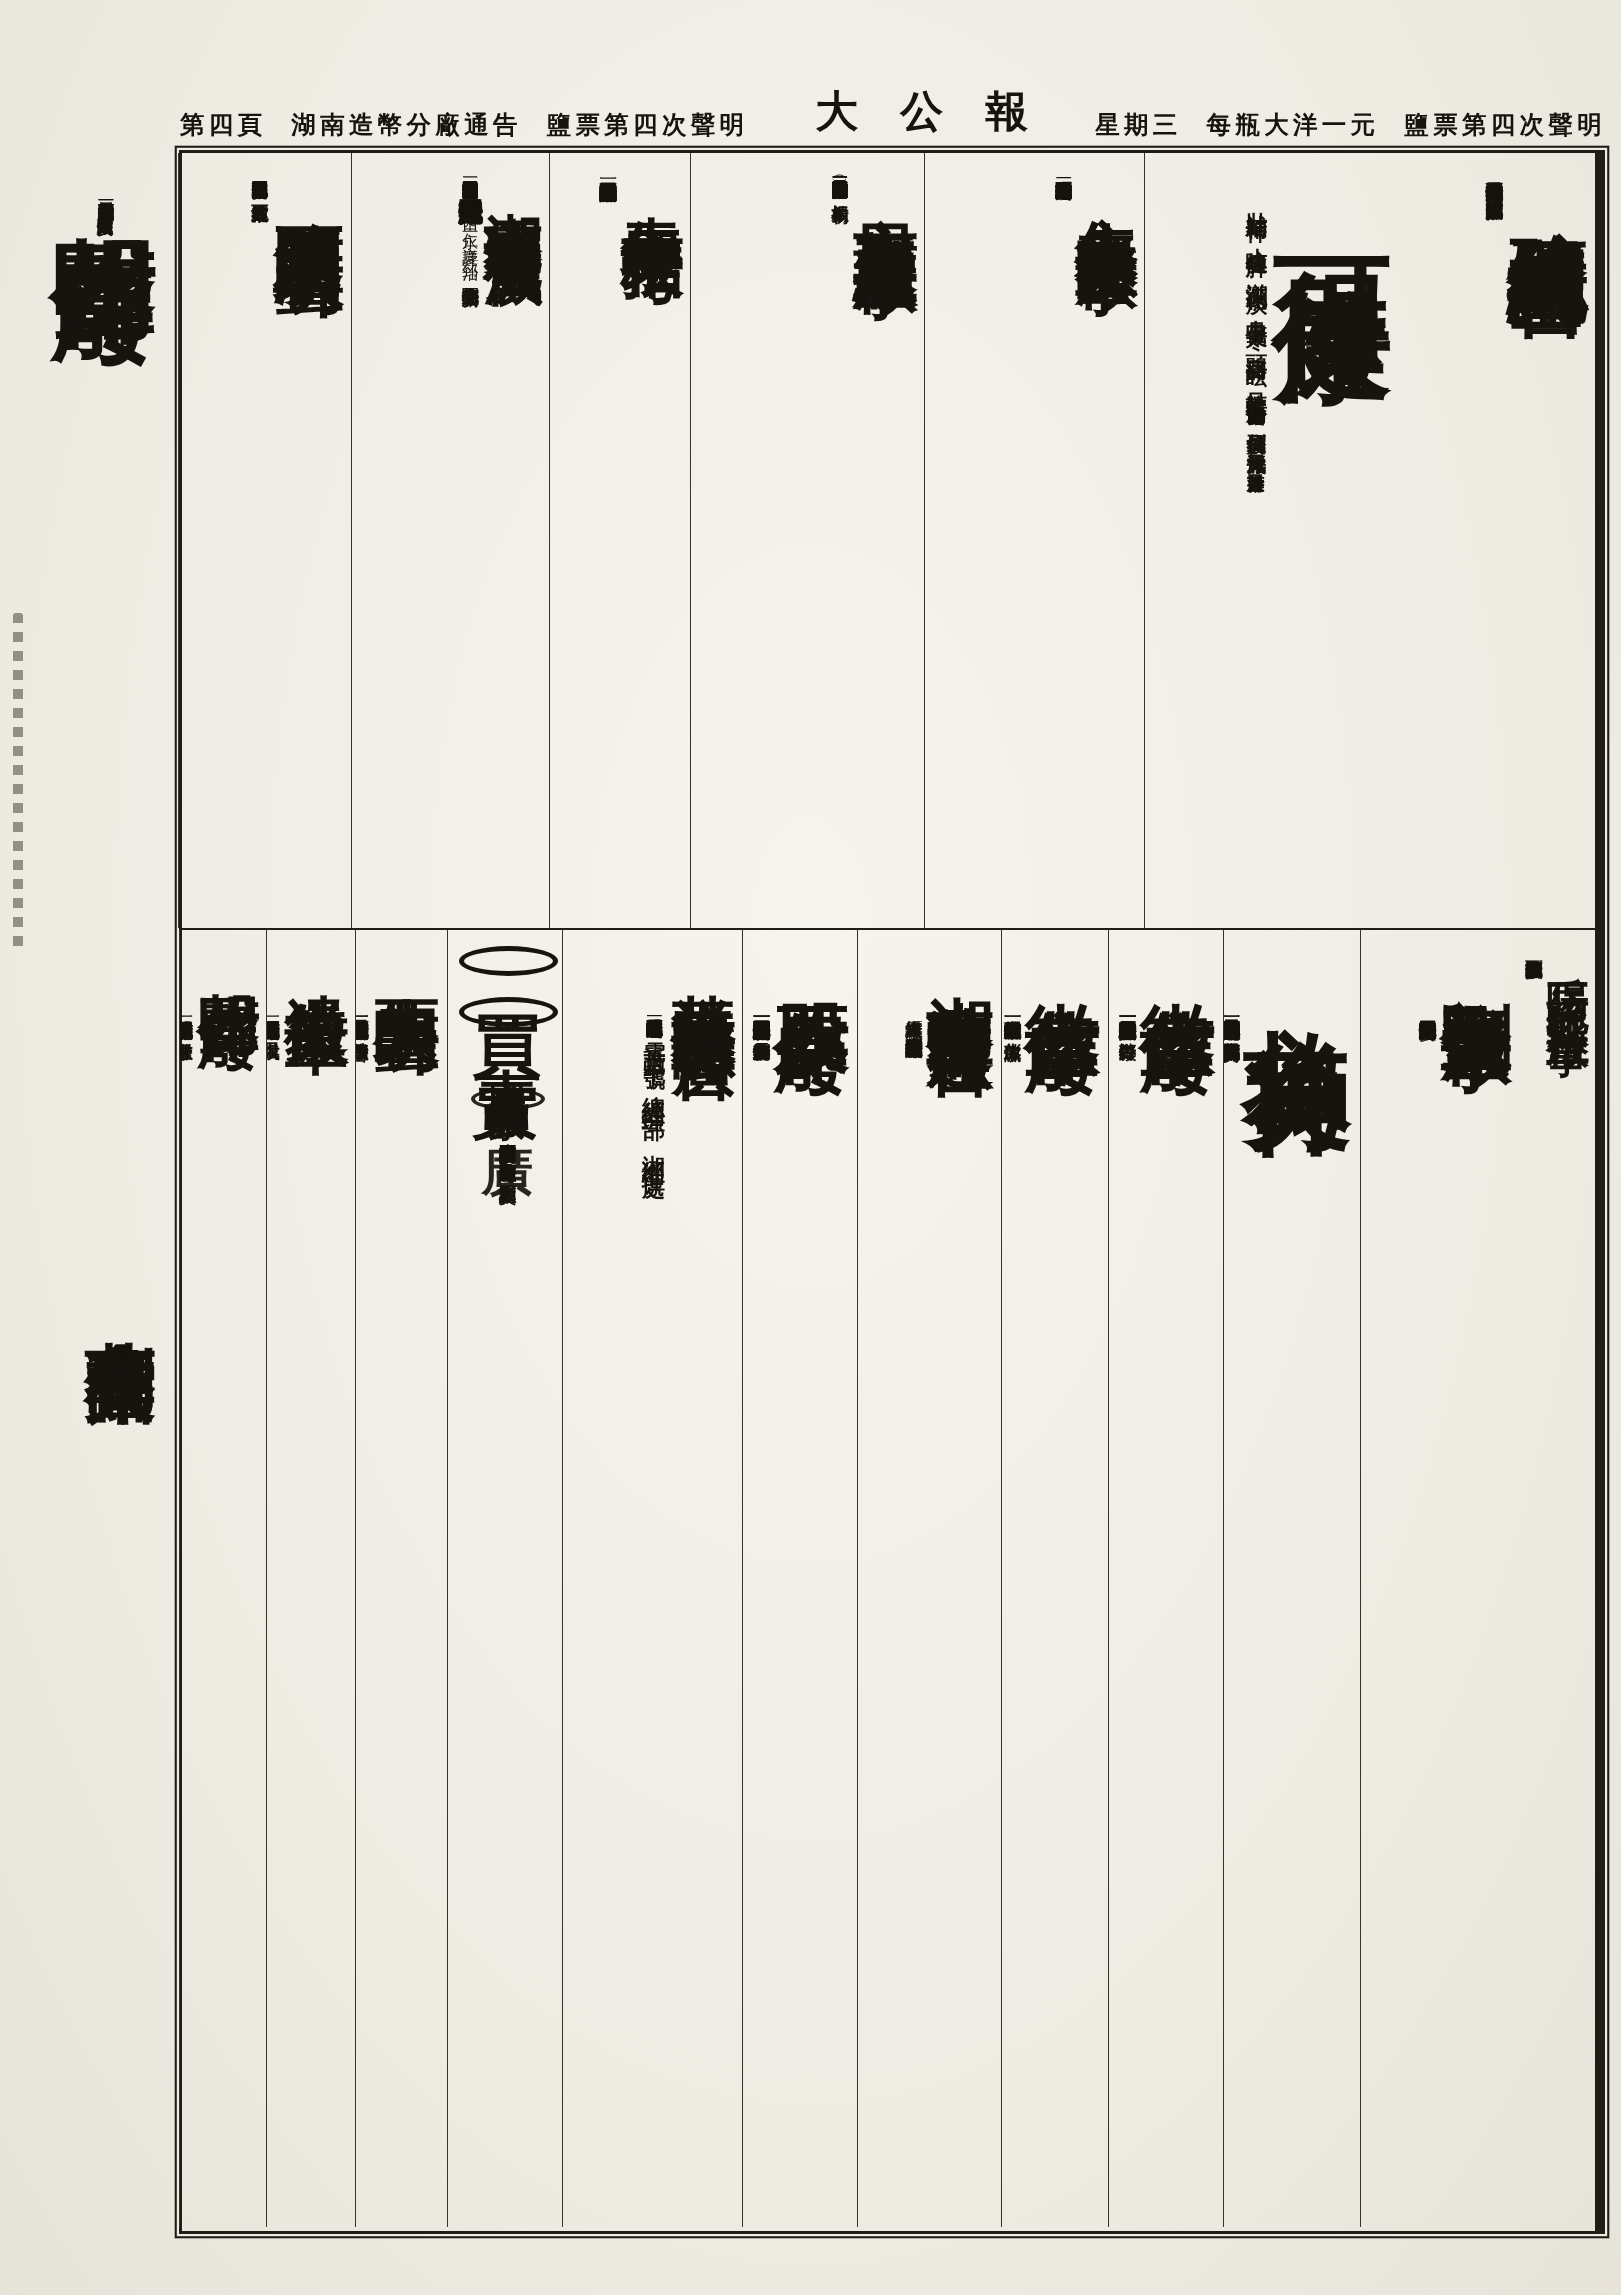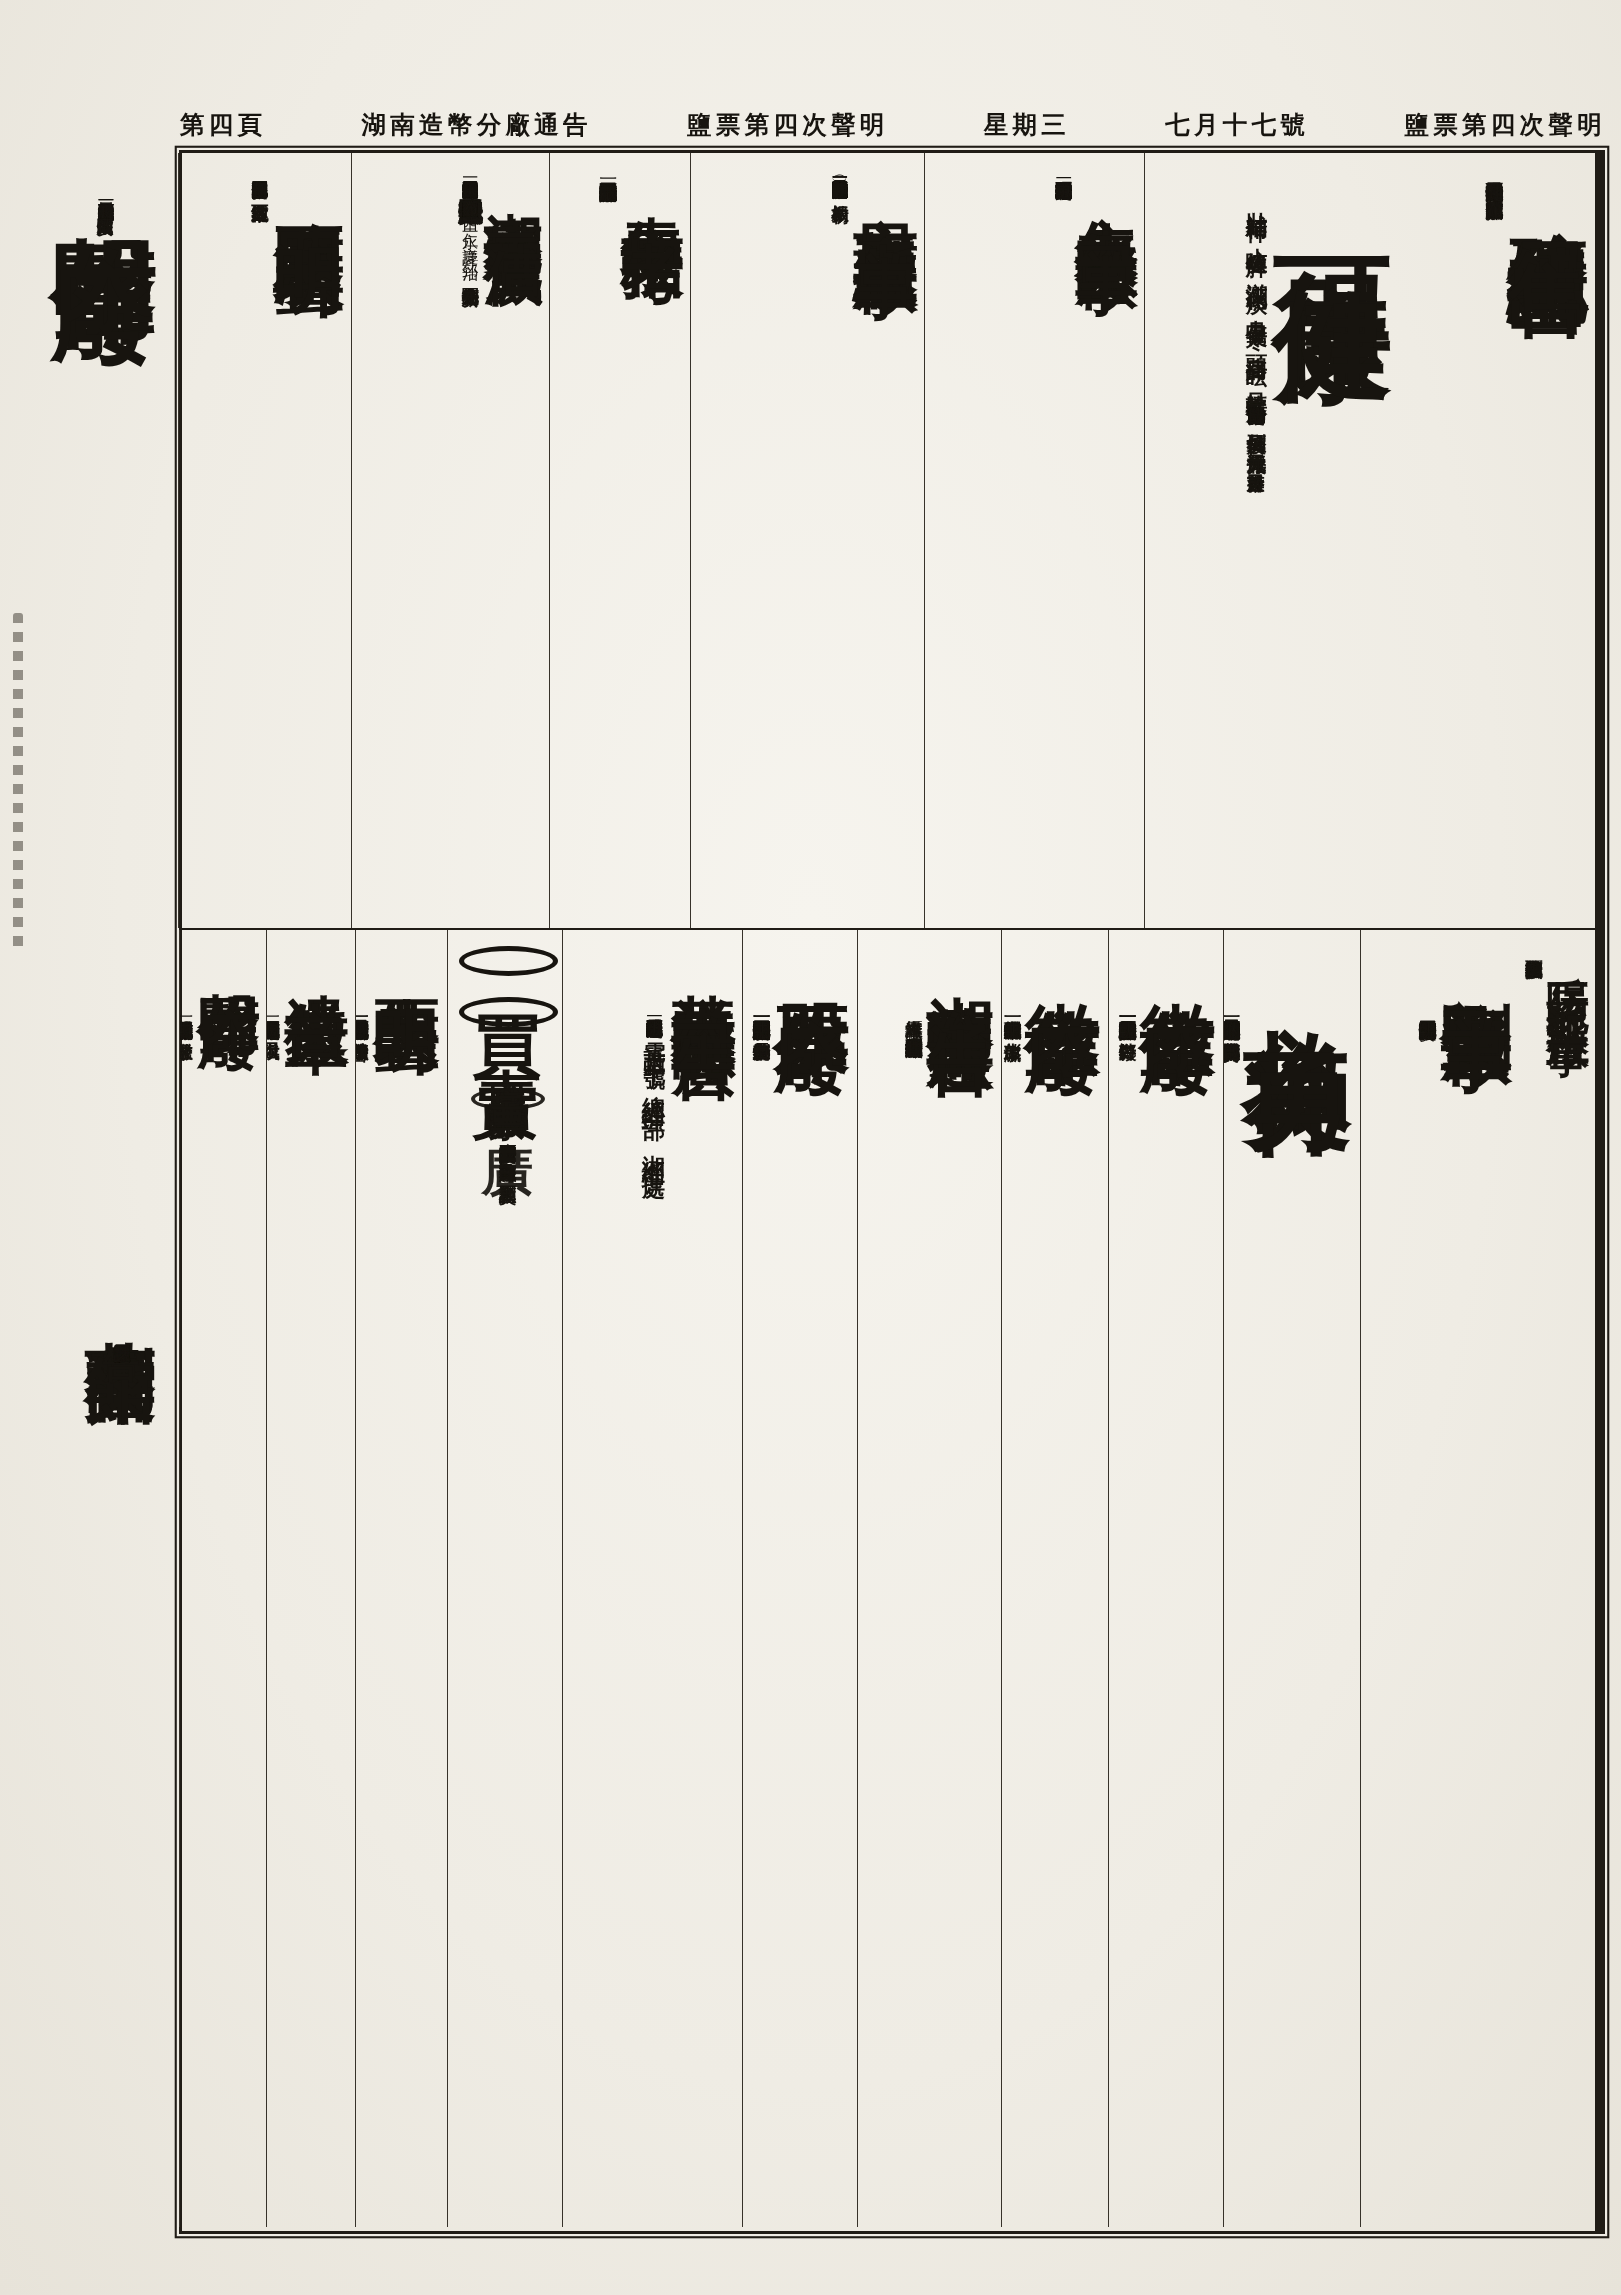--- a/index.html
+++ b/index.html
@@ -90,22 +90,23 @@
   .circle-small{font-size:52px;border-width:4.3px;padding:7.2px;opacity:.92;}
   .bigline{font-size:37px;font-weight:900;line-height:1.15;letter-spacing:2.9px;max-height:259px;margin-top:7.2px;}
 </style>
 </head>
 <body>
 
 <div class="page">
 
   <div class="header">
     <div class="h-item">鹽票第四次聲明</div>
-    <div class="h-item">七月十七號</div>
+    <div class="h-item">每瓶大洋一元</div>
     <div class="h-item">星期三</div>
+    <div class="h-item masthead">大公報</div>
     <div class="h-item">鹽票第四次聲明</div>
     <div class="h-item">湖南造幣分廠通告</div>
     <div class="h-item">第四頁</div>
   </div>
 
   <div class="margin-strip">
     <div class="m-block m-top">
       <span class="m-head">聲明作廢</span>
       <span class="m-body">啟者敝團於十一日遺失湘義倉倉票二紙計谷二百五十石又撫慰處省倉倉票一紙計谷二百石又錢七百五十串文所遺是實如有人拾得均作廢紙特此聲明</span>
       <span class="m-sign">信安咸太團同啟</span>

